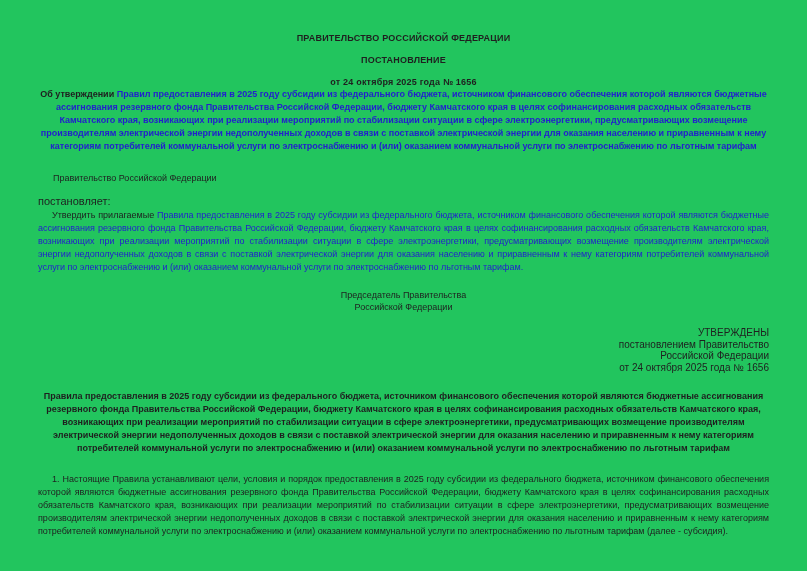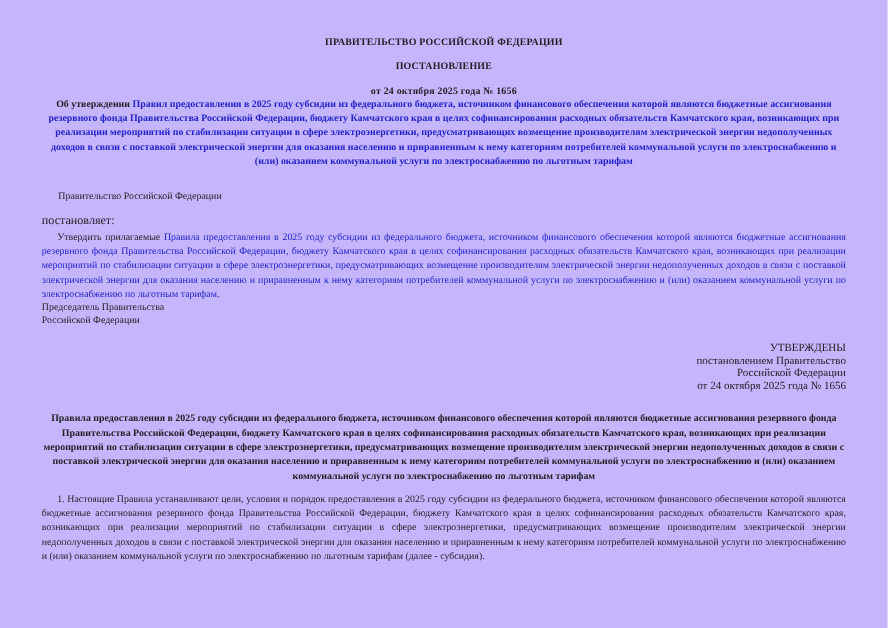--- a/index.html
+++ b/index.html
@@ -4,24 +4,24 @@
 <style>
   html, body {
     margin: 0;
     padding: 0;
     background: #ffffff;
   }
   .page {
     position: relative;
     width: 807px;
     height: 571px;
-    background: #c4b5fd;
+    background: #22c55e;
     box-sizing: border-box;
     padding: 33px 38px 0 38px;
-    font-family: Liberation Serif, serif;
+    font-family: Liberation Sans, sans-serif;
     color: #1f1f1f;
     overflow: hidden;
   }
 
   .hdr-line {
     font-size: 9px;
     line-height: 11px;
     font-weight: bold;
     text-align: center;
     letter-spacing: 0.2px;
@@ -51,39 +51,40 @@
     line-height: 11px;
   }
   .approve-par {
     margin-top: 2px;
     font-size: 9px;
     line-height: 13px;
     text-align: justify;
     text-indent: 14px;
   }
   .sig-block {
+    margin-top: 16px;
     font-size: 9px;
     line-height: 11.5px;
-    text-align: left;
+    text-align: center;
   }
   .approved-block {
     margin-top: 14px;
     font-size: 10px;
     line-height: 11.5px;
     text-align: right;
   }
   .rules-title {
     margin-top: 17px;
     font-size: 9px;
     line-height: 13px;
     font-weight: bold;
     text-align: center;
   }
   .rules-par {
-    margin-top: 8px;
+    margin-top: 18px;
     font-size: 9px;
     line-height: 13px;
     text-align: justify;
     text-indent: 14px;
   }
 </style>
 </head>
 <body>
 
 <div class="page">

